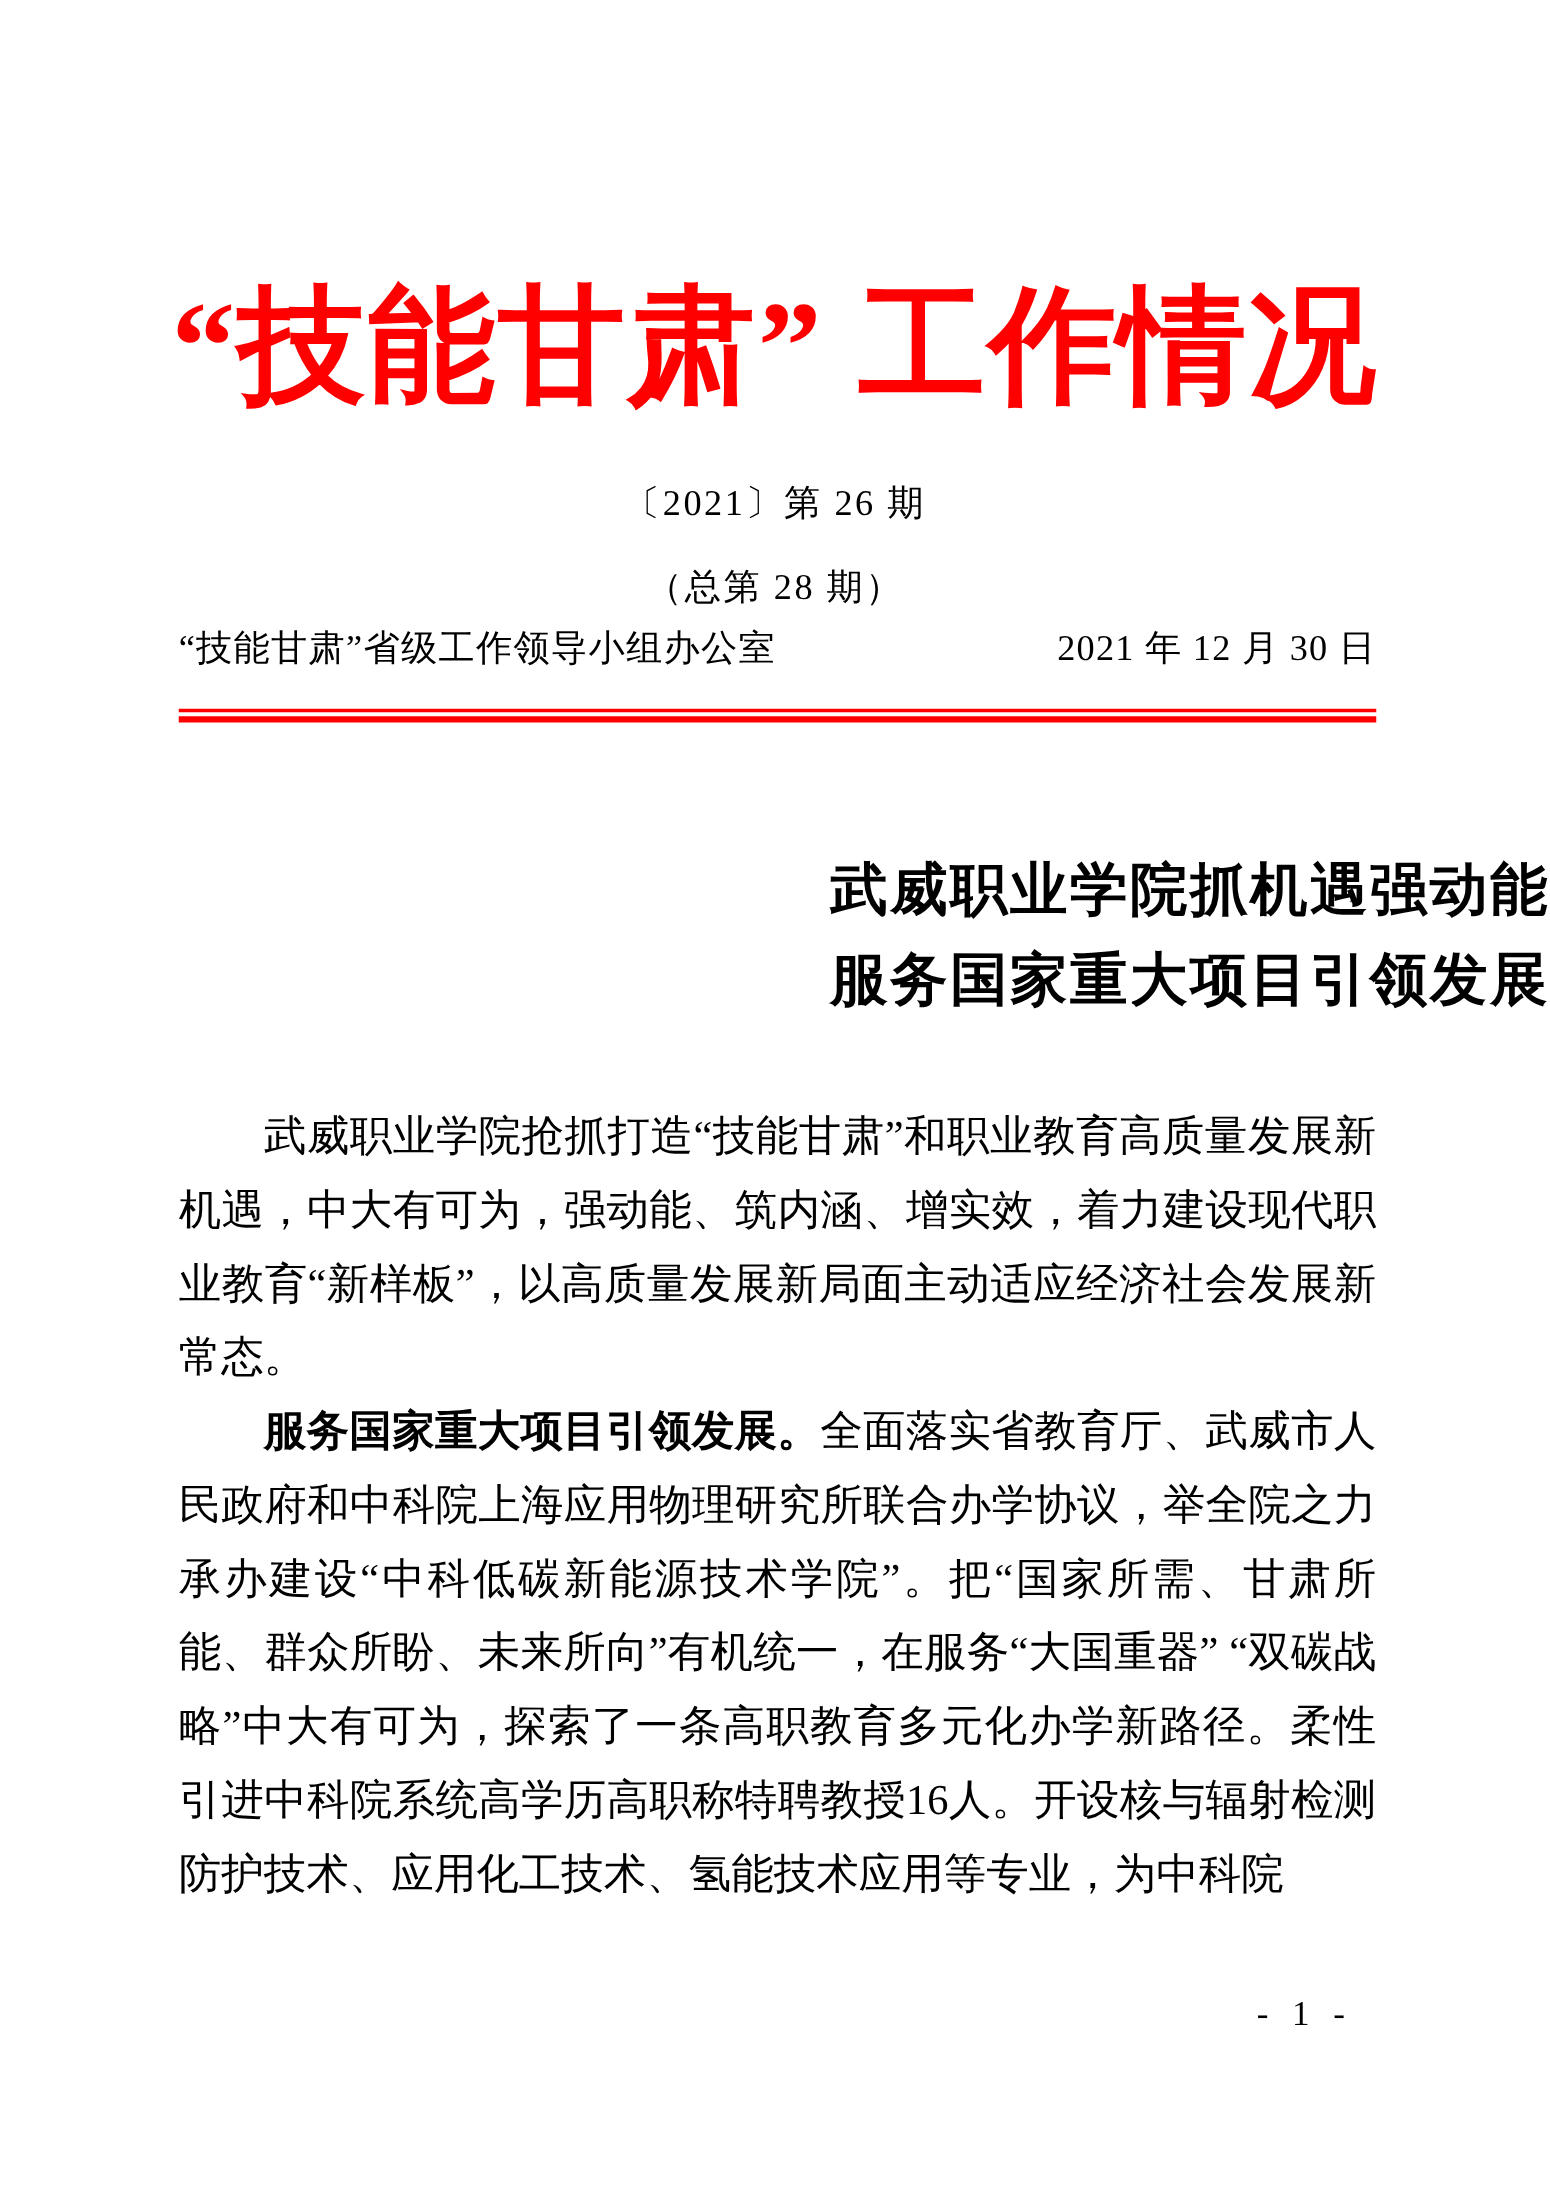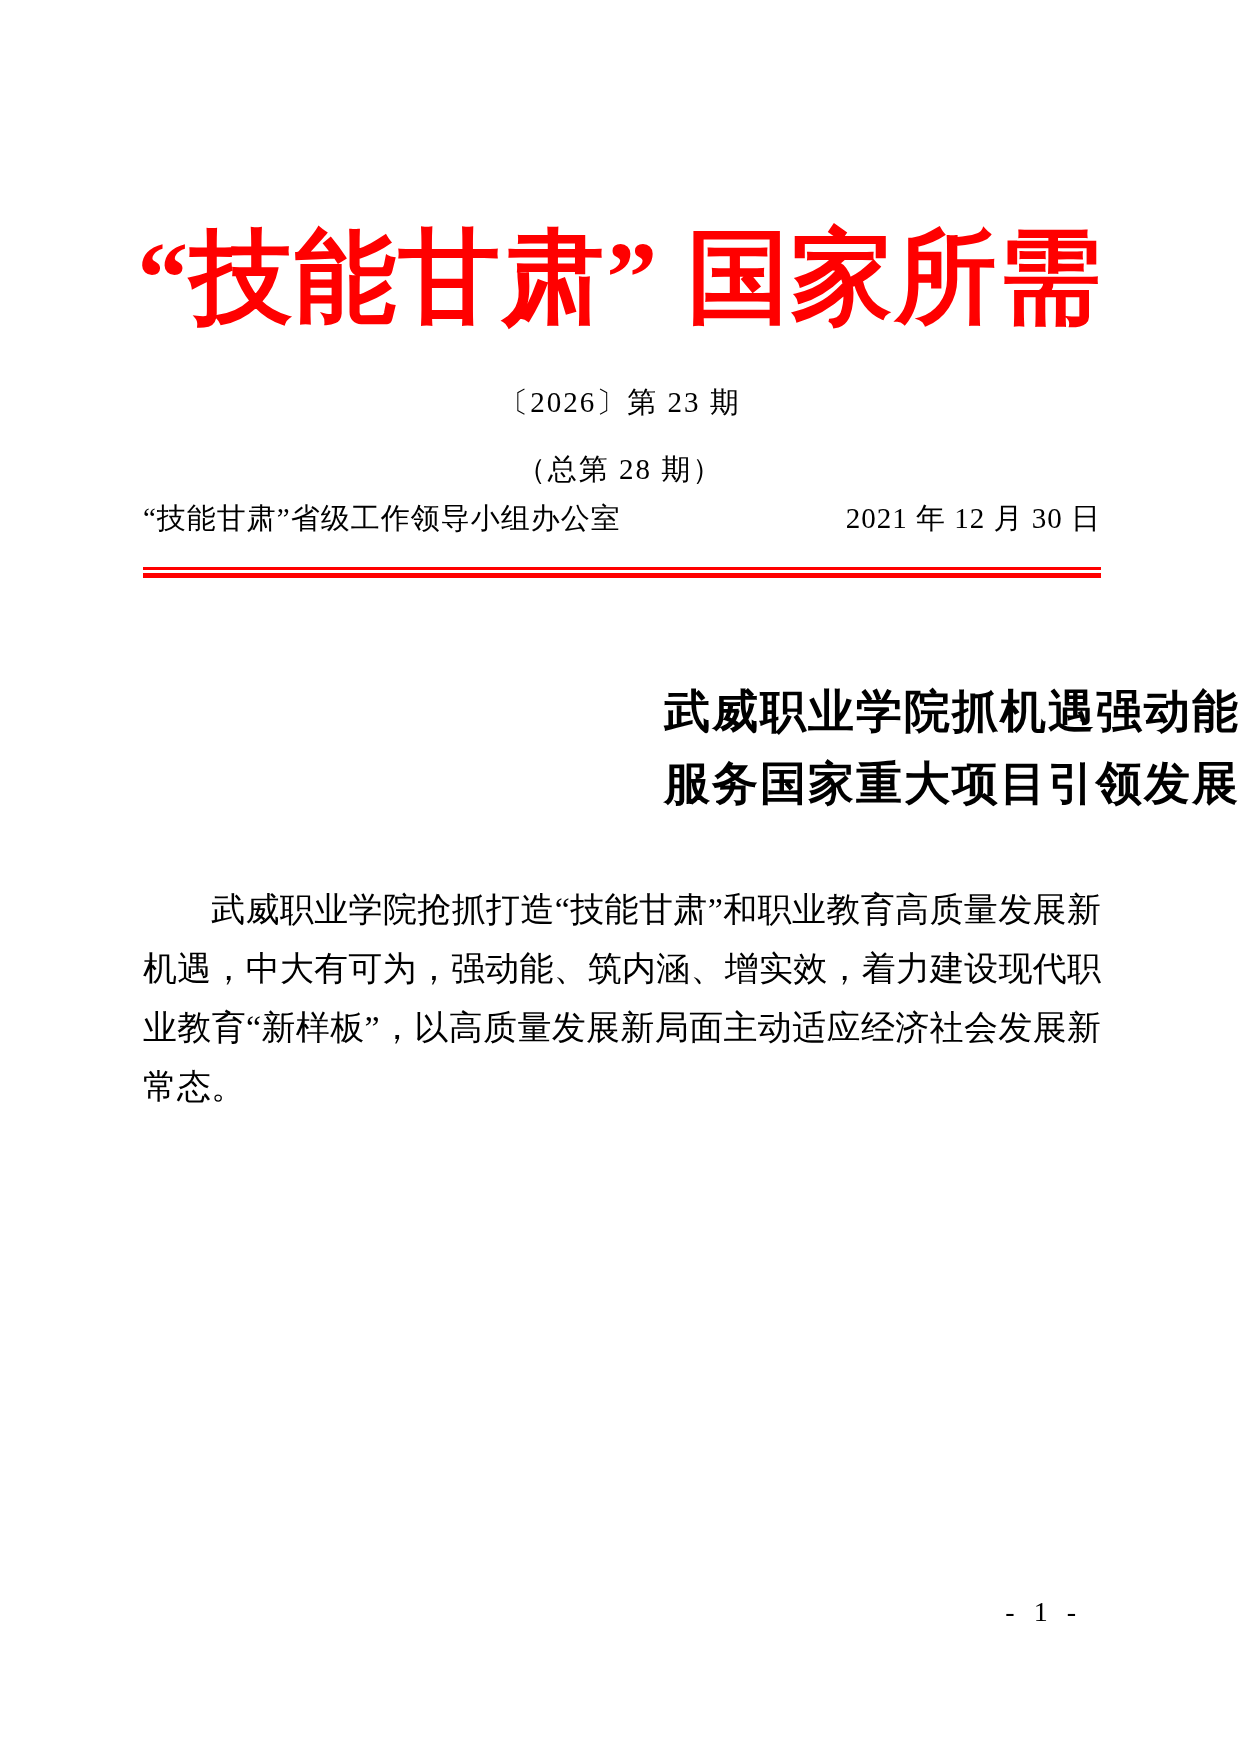--- a/index.html
+++ b/index.html
@@ -121,23 +121,23 @@
     right: 158px;
     font-size: 28px;
     letter-spacing: 6px;
   }
 </style>
 </head>
 <body>
 
 <div class="page">
 
-  <div class="masthead">“技能甘肃” 国家所需</div>
+  <div class="masthead">“技能甘肃” 工作情况</div>
 
-  <div class="issue-line">〔2026〕第 23 期</div>
+  <div class="issue-line">〔2021〕第 26 期</div>
 
   <div class="total-issue-line">（总第 28 期）</div>
 
   <div class="issuer-row">
     <span class="issuer-office">“技能甘肃”省级工作领导小组办公室</span>
     <span class="issue-date">2021 年 12 月 30 日</span>
   </div>
 
   <div class="red-rule">
     <div class="rule-thin"></div>
@@ -147,17 +147,20 @@
 
   <h1 class="article-title">
     <div>武威职业学院抓机遇强动能</div>
     <div>服务国家重大项目引领发展</div>
   </h1>
 
   <div class="article-body">
     <p>
       <span class="para-lead"></span><span>武威职业学院抢抓打造“技能甘肃”和职业教育高质量发展新机遇，中大有可为，强动能、筑内涵、增实效，着力建设现代职业教育“新样板”，以高质量发展新局面主动适应经济社会发展新常态。</span>
     </p>
+    <p>
+      <span class="para-lead">服务国家重大项目引领发展。</span><span>全面落实省教育厅、武威市人民政府和中科院上海应用物理研究所联合办学协议，举全院之力承办建设“中科低碳新能源技术学院”。把“国家所需、甘肃所能、群众所盼、未来所向”有机统一，在服务“大国重器” “双碳战略”中大有可为，探索了一条高职教育多元化办学新路径。柔性引进中科院系统高学历高职称特聘教授16人。开设核与辐射检测防护技术、应用化工技术、氢能技术应用等专业，为中科院</span>
+    </p>
   </div>
 
   <div class="page-number">- 1 -</div>
 
 </div>
 
 </body></html>

